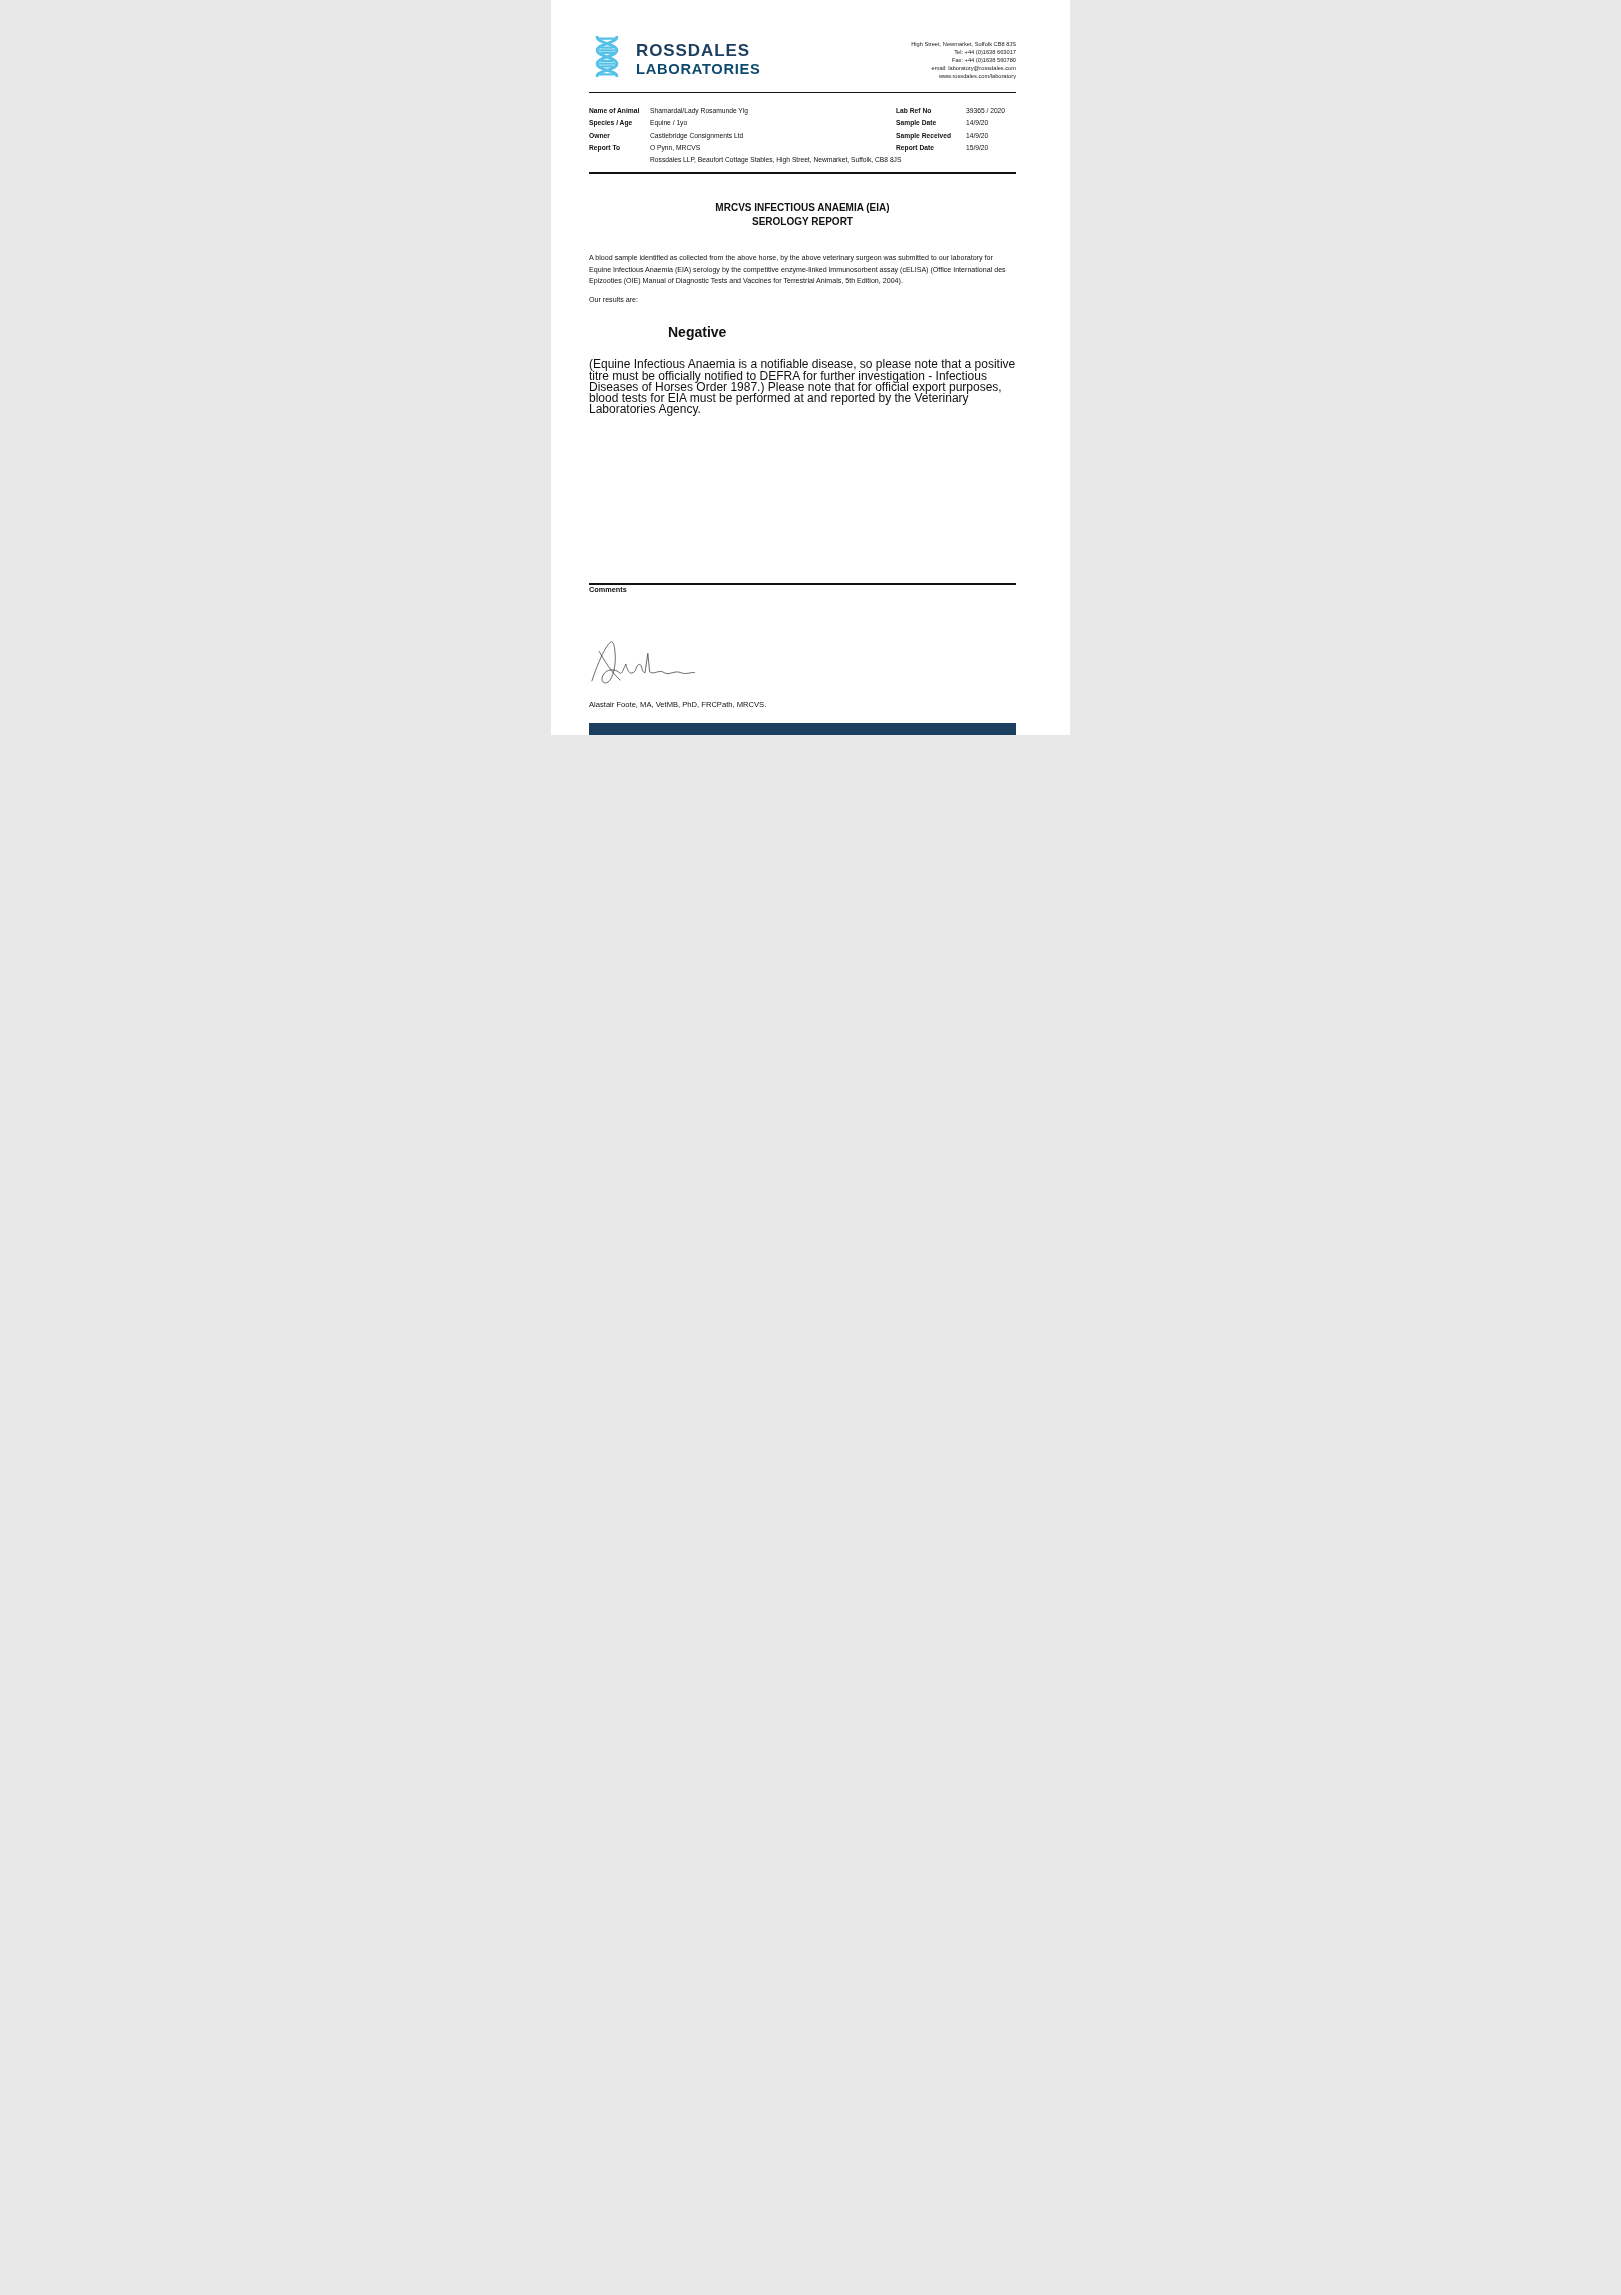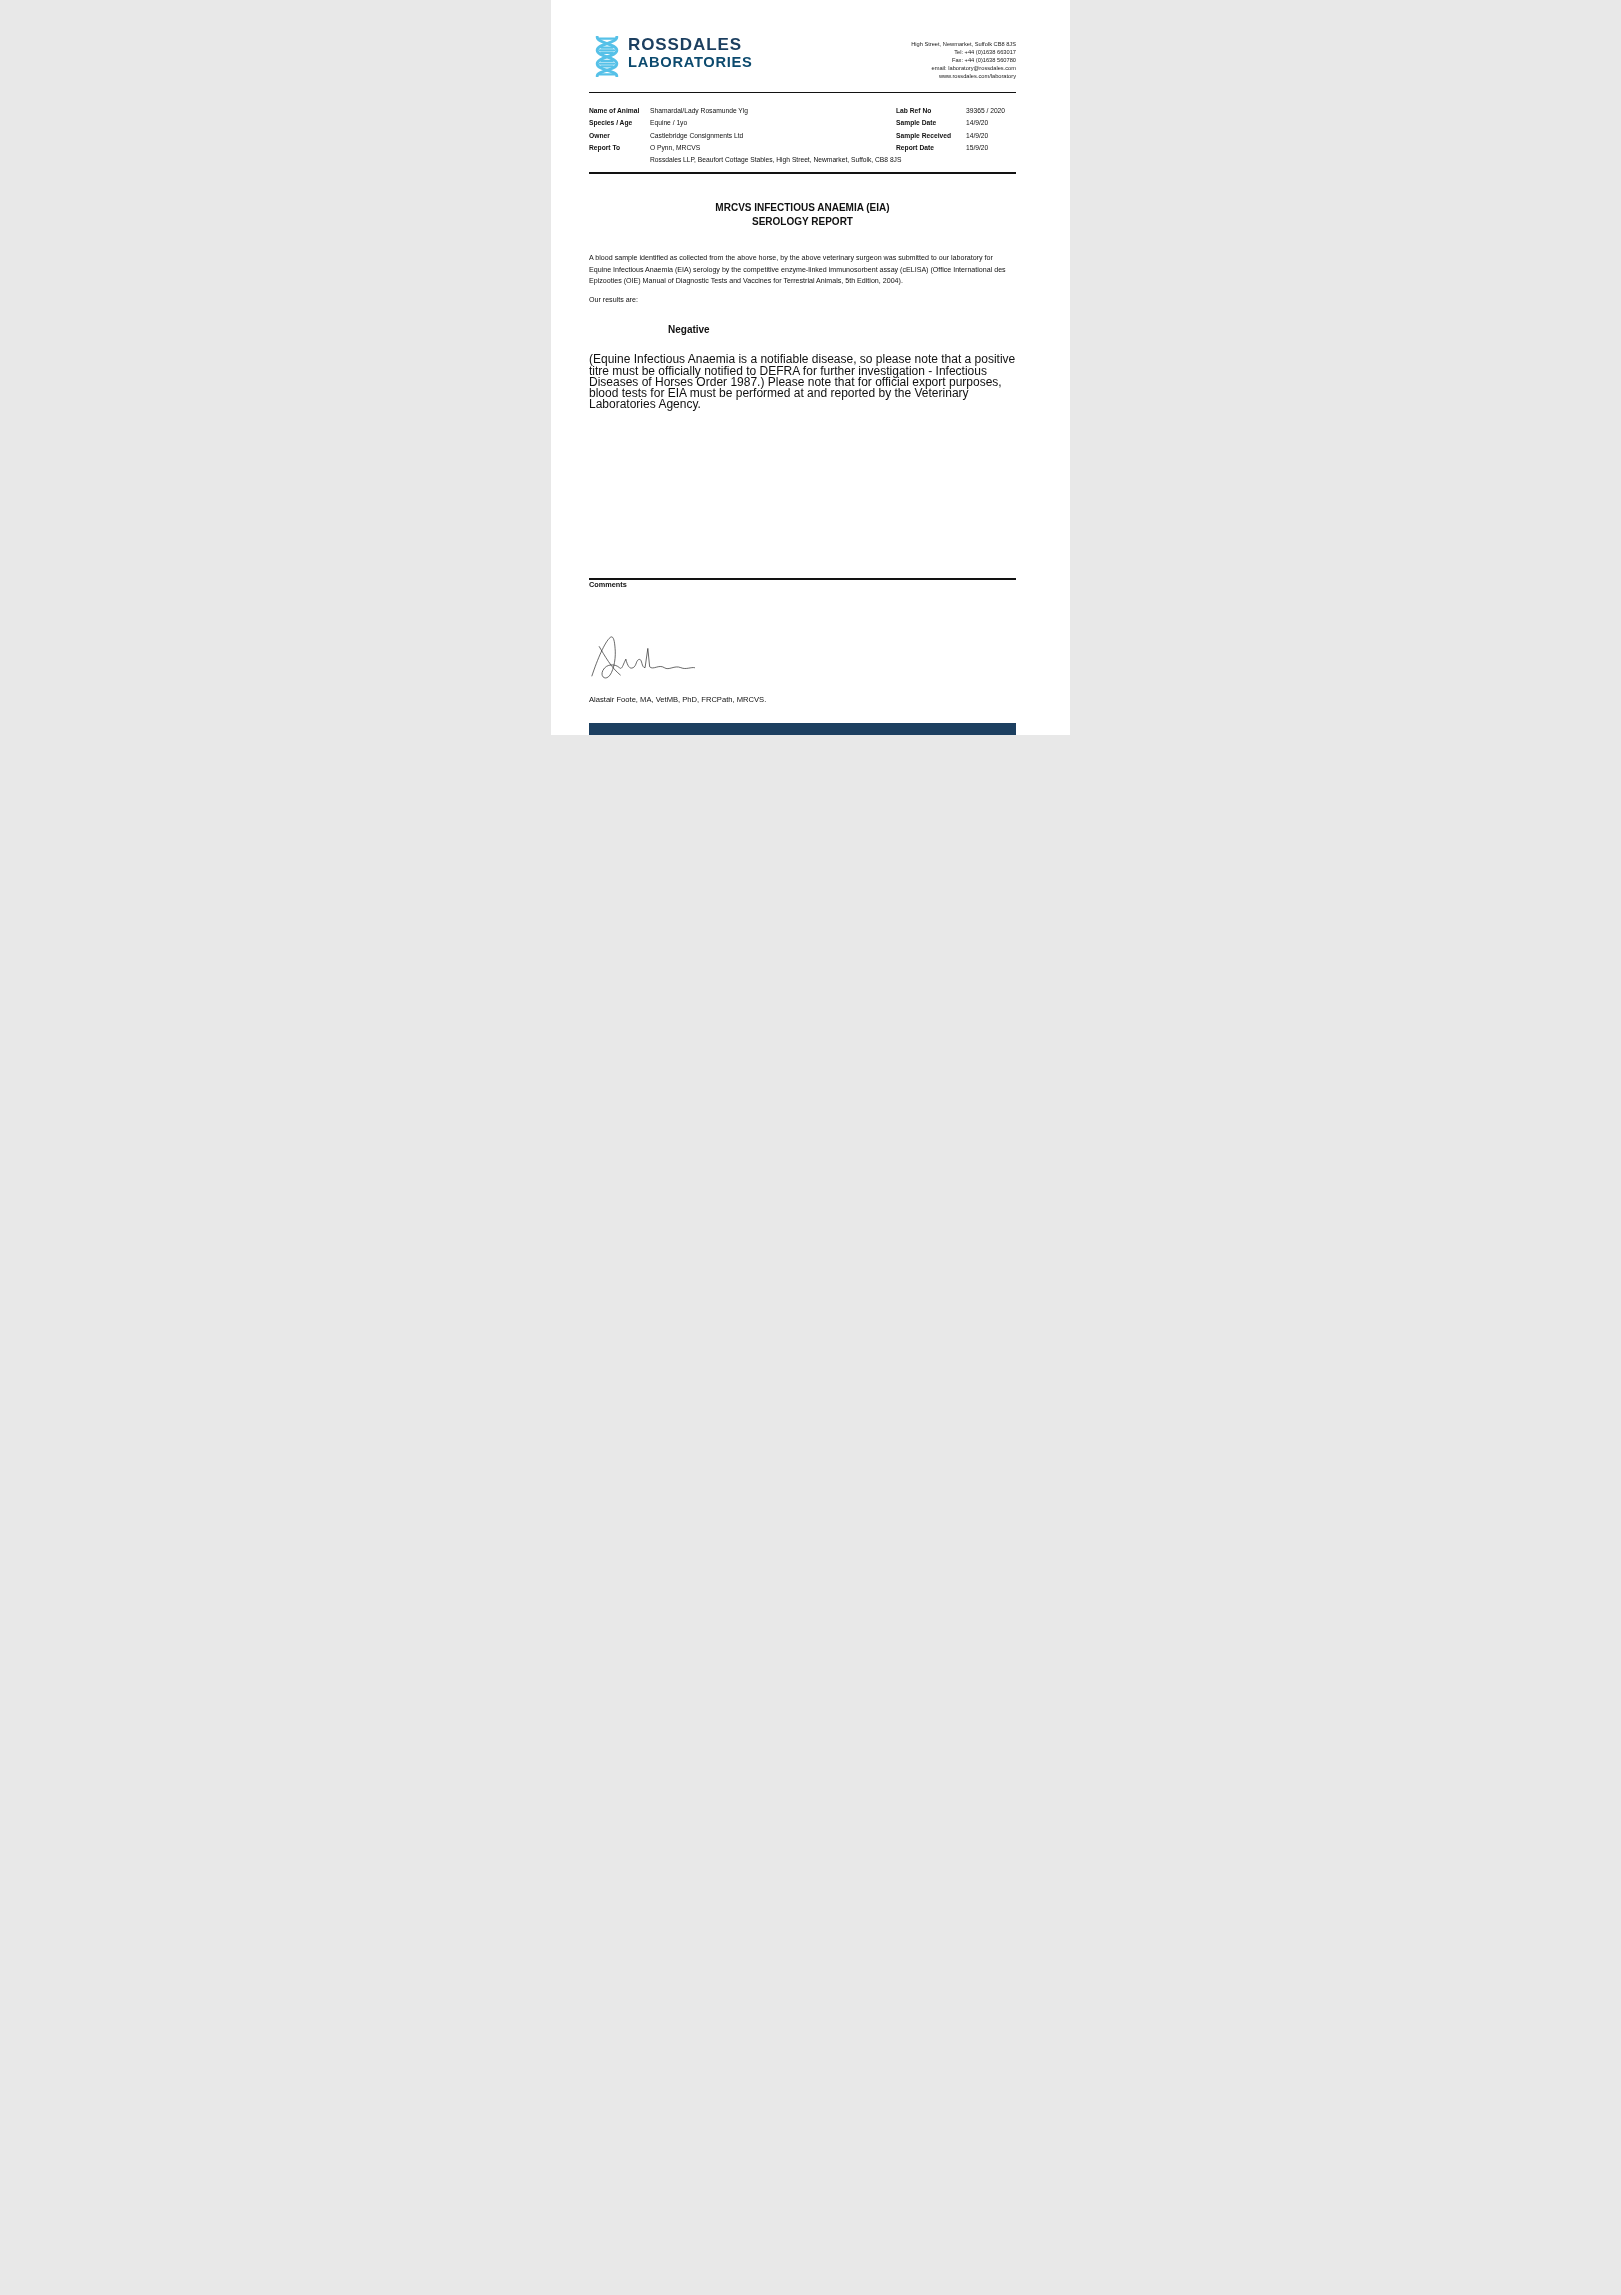--- a/index.html
+++ b/index.html
@@ -10,41 +10,41 @@
     margin:0 auto;
     background:#ffffff;
     font-family:"Liberation Sans", sans-serif;
     color:#111111;
     overflow:hidden;
     box-sizing:border-box;
     padding:36px 54px 0 38px;
   }
   
   .header{display:flex;justify-content:space-between;align-items:flex-start;}
-  .logo{display:flex;align-items:flex-start;gap:3px;}
+  .logo{display:flex;align-items:flex-end;gap:11px;}
   .logo-icon{width:36px;height:41px;flex:0 0 auto;}
   .logo-text{display:flex;flex-direction:column;justify-content:center;}
   .logo-line1{font-size:17px;font-weight:700;letter-spacing:0.9px;color:#1c3f60;line-height:18.4px;}
   .logo-line2{font-size:14.7px;font-weight:700;letter-spacing:0.7px;color:#0c4a6e;line-height:16.5px;}
   .contact{ text-align:right;font-size:5.7px;line-height:8px;color:#1a1a1a;margin-top:3.7px;}
   
   .rule{height:1.4px;background:#121212;}
   .rule-1{margin-top:12px;}
   .rule-2{margin-top:3.7px;}
   .rule-3{margin-top:168px;height:1.1px;}
   
   .info{margin-top:13.8px;font-size:6.7px;}
   .info-row{display:grid;grid-template-columns:61px 246px 70px 1fr;height:12.4px;align-items:start;}
   .info-label{font-weight:700;}
   .info-address{margin-left:61px;height:12px;}
   
   .title{margin-top:27.5px;text-align:center;font-size:10px;font-weight:700;line-height:14.2px;}
   .intro{margin-top:24px;font-size:7.1px;line-height:11.2px;}
   .results-label{margin-top:8px;font-size:7.1px;line-height:11px;}
-  .result{margin-top:18.4px;margin-left:79px;font-size:10px;font-weight:700;}
+  .result{margin-top:18.4px;margin-left:79px;font-size:14px;font-weight:700;}
   .note{margin-top:19px;font-size:12px;line-height:11.2px;}
   
   .comments-label{margin-top:0;font-size:7.3px;font-weight:700;}
   .signature{margin-top:42px;width:108px;height:55px;}
   .signatory{margin-top:7.3px;font-size:7.6px;}
   
   .footer-bar{position:absolute;left:38px;right:54px;bottom:0;height:12.4px;background:#1c3f60;}
 </style>
 </head>
 <body>

